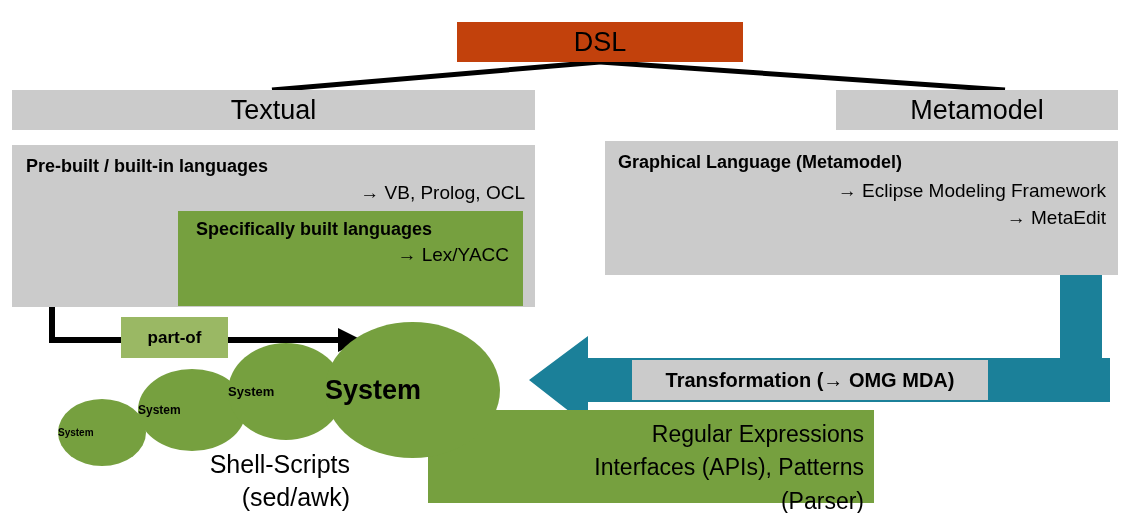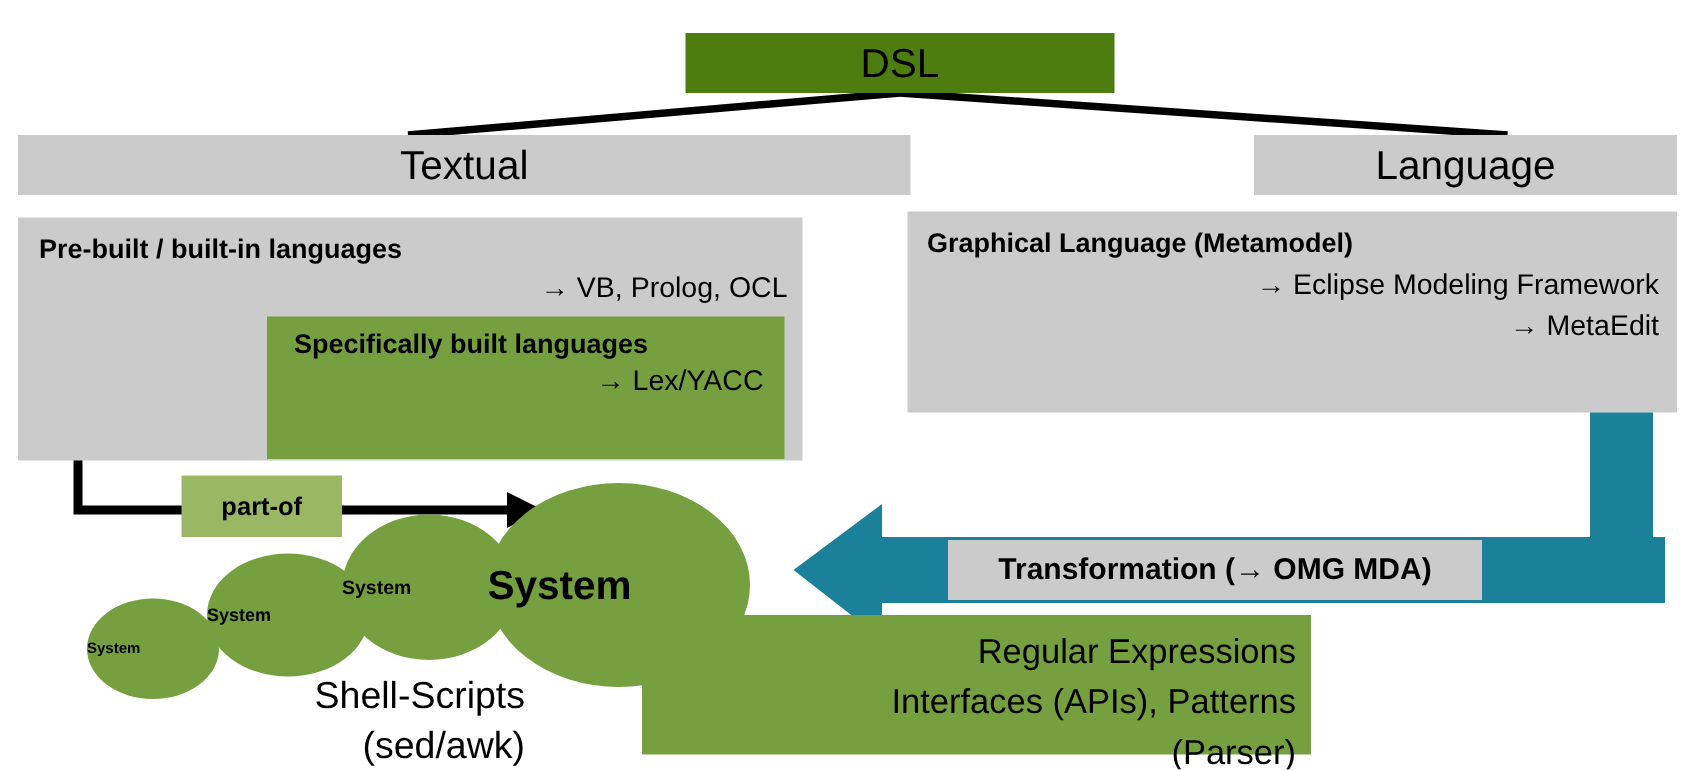--- a/index.html
+++ b/index.html
@@ -15,42 +15,42 @@
     position: relative;
     width: 1134px;
     height: 513px;
     background: #ffffff;
     overflow: hidden;
   }
   .abs { position: absolute; }
 
   
   .box-gray   { background: #cbcbcb; }
-  .box-dark   { background: #4d7c0f; }
+  .box-dark   { background: #c2410c; }
   .box-green  { background: #76a03f; }
   .box-green2 { background: #9ab864; }
   .box-teal   { background: #1b8099; }
 
   
   #dsl-box {
     left: 457px; top: 22px; width: 286px; height: 40px;
     display: flex; align-items: center; justify-content: center;
   }
   #dsl-box .lbl {
     font-size: 27px; color: #000; line-height: 1;
   }
 
   
   .branch-header {
     height: 40px;
     display: flex; align-items: center;
   }
   .branch-header .lbl { font-size: 27px; color: #000; line-height: 1; }
 
-  #textual-header   { left: 12px;  top: 90px; width: 595px;  justify-content: center; }
+  #textual-header   { left: 12px;  top: 90px; width: 523px;  justify-content: center; }
   #graphical-header { left: 836px; top: 90px; width: 282px;  justify-content: center; }
 
   
   #textual-panel { left: 12px; top: 145px; width: 523px; height: 162px; }
   #textual-title {
     left: 26px; top: 156px;
     font-size: 18px; font-weight: bold; color: #000; white-space: nowrap;
   }
   #textual-sub {
     left: 12px; top: 182px; width: 513px;
@@ -146,21 +146,21 @@
   </svg>
 
   <div id="dsl-box" class="abs box-dark">
     <span class="lbl">DSL</span>
   </div>
 
   <div id="textual-header" class="abs box-gray branch-header">
     <span class="lbl">Textual</span>
   </div>
   <div id="graphical-header" class="abs box-gray branch-header">
-    <span class="lbl">Language</span>
+    <span class="lbl">Metamodel</span>
   </div>
 
   <div id="textual-panel" class="abs box-gray"></div>
   <div id="textual-title" class="abs">Pre-built / built-in languages</div>
   <div id="textual-sub" class="abs">→ VB, Prolog, OCL</div>
 
   <div id="specific-box" class="abs box-green"></div>
   <div id="specific-title" class="abs">Specifically built languages</div>
   <div id="specific-sub" class="abs">→ Lex/YACC</div>
 

